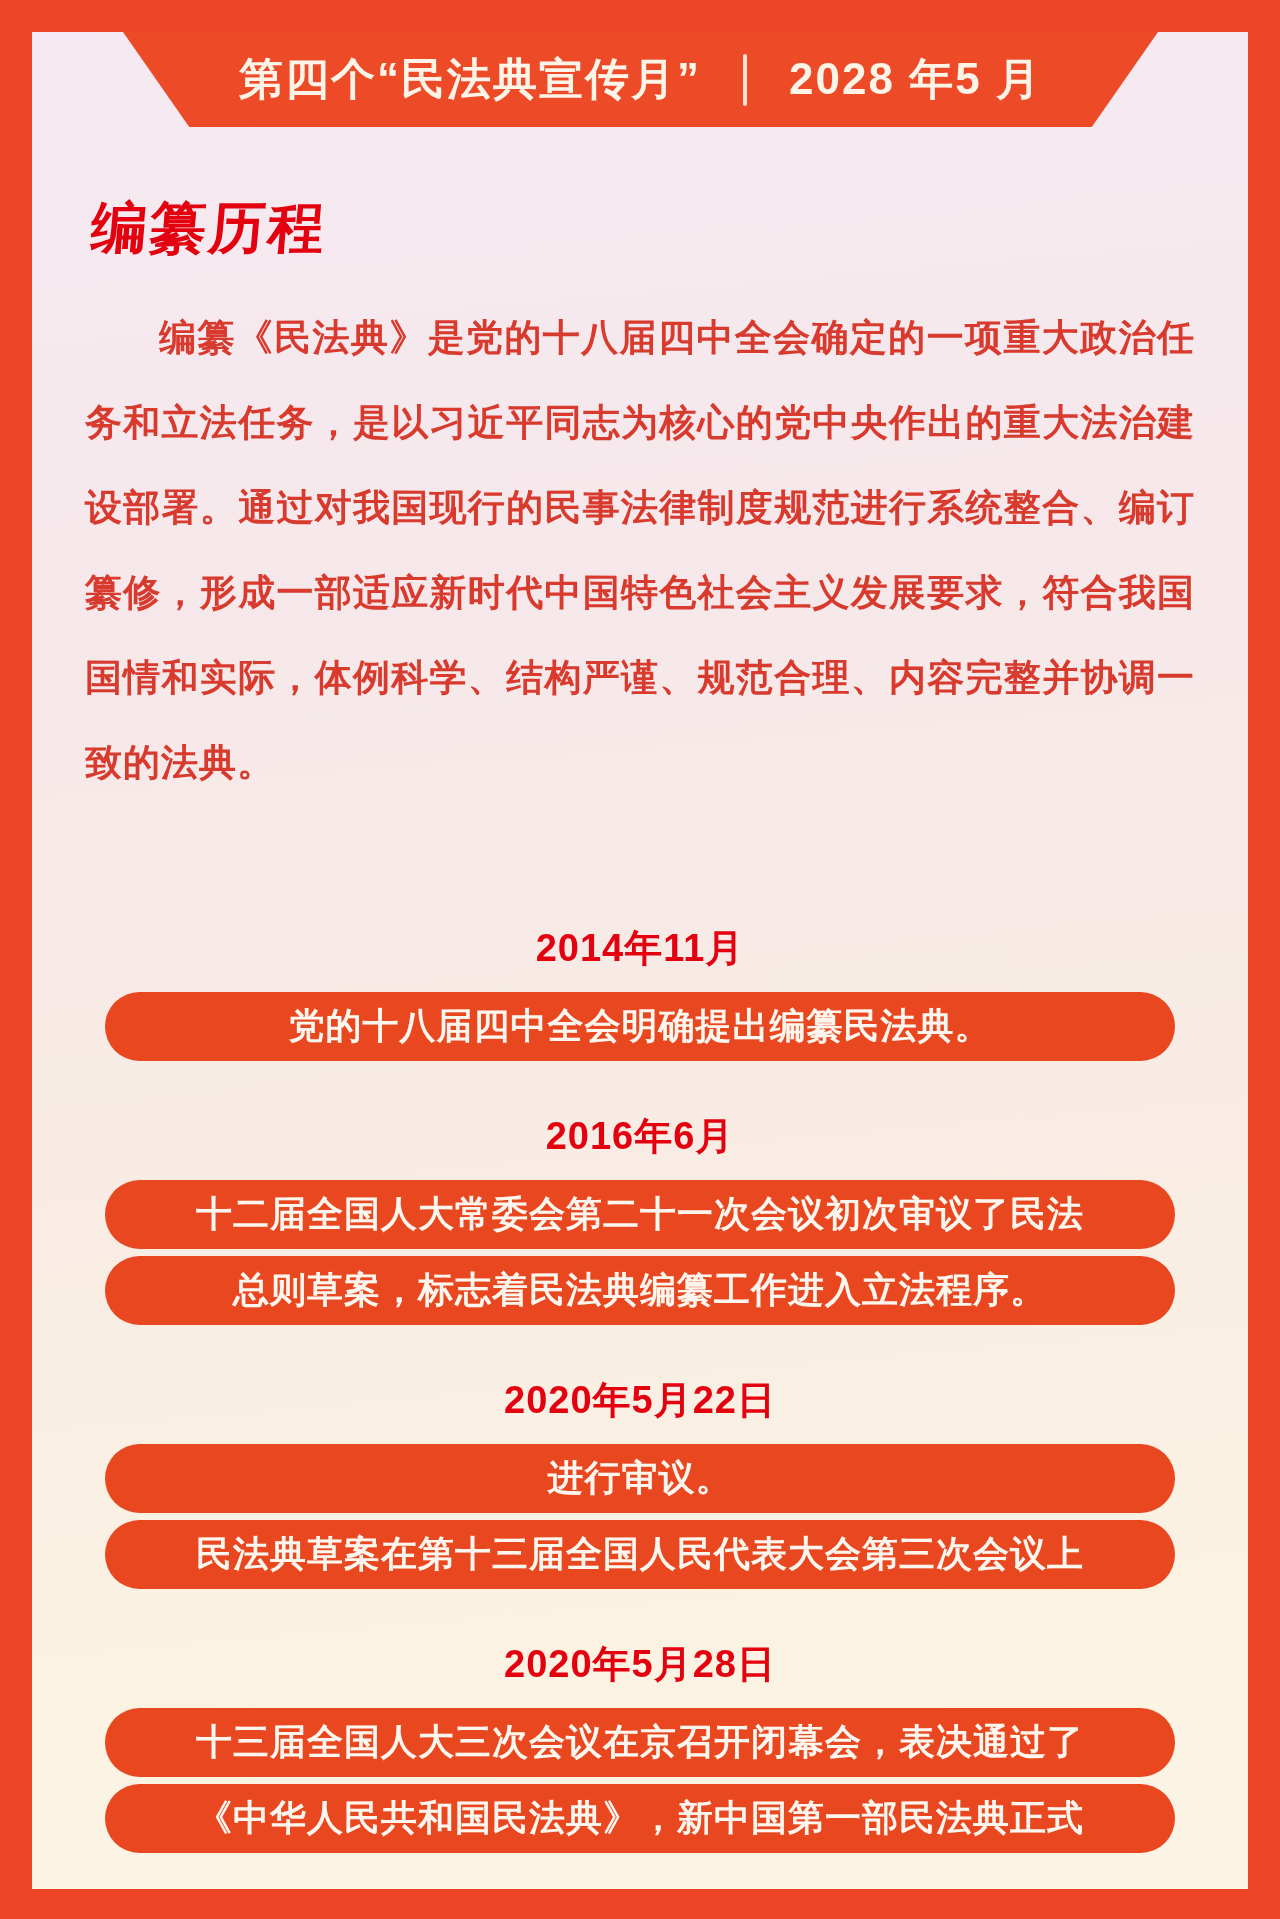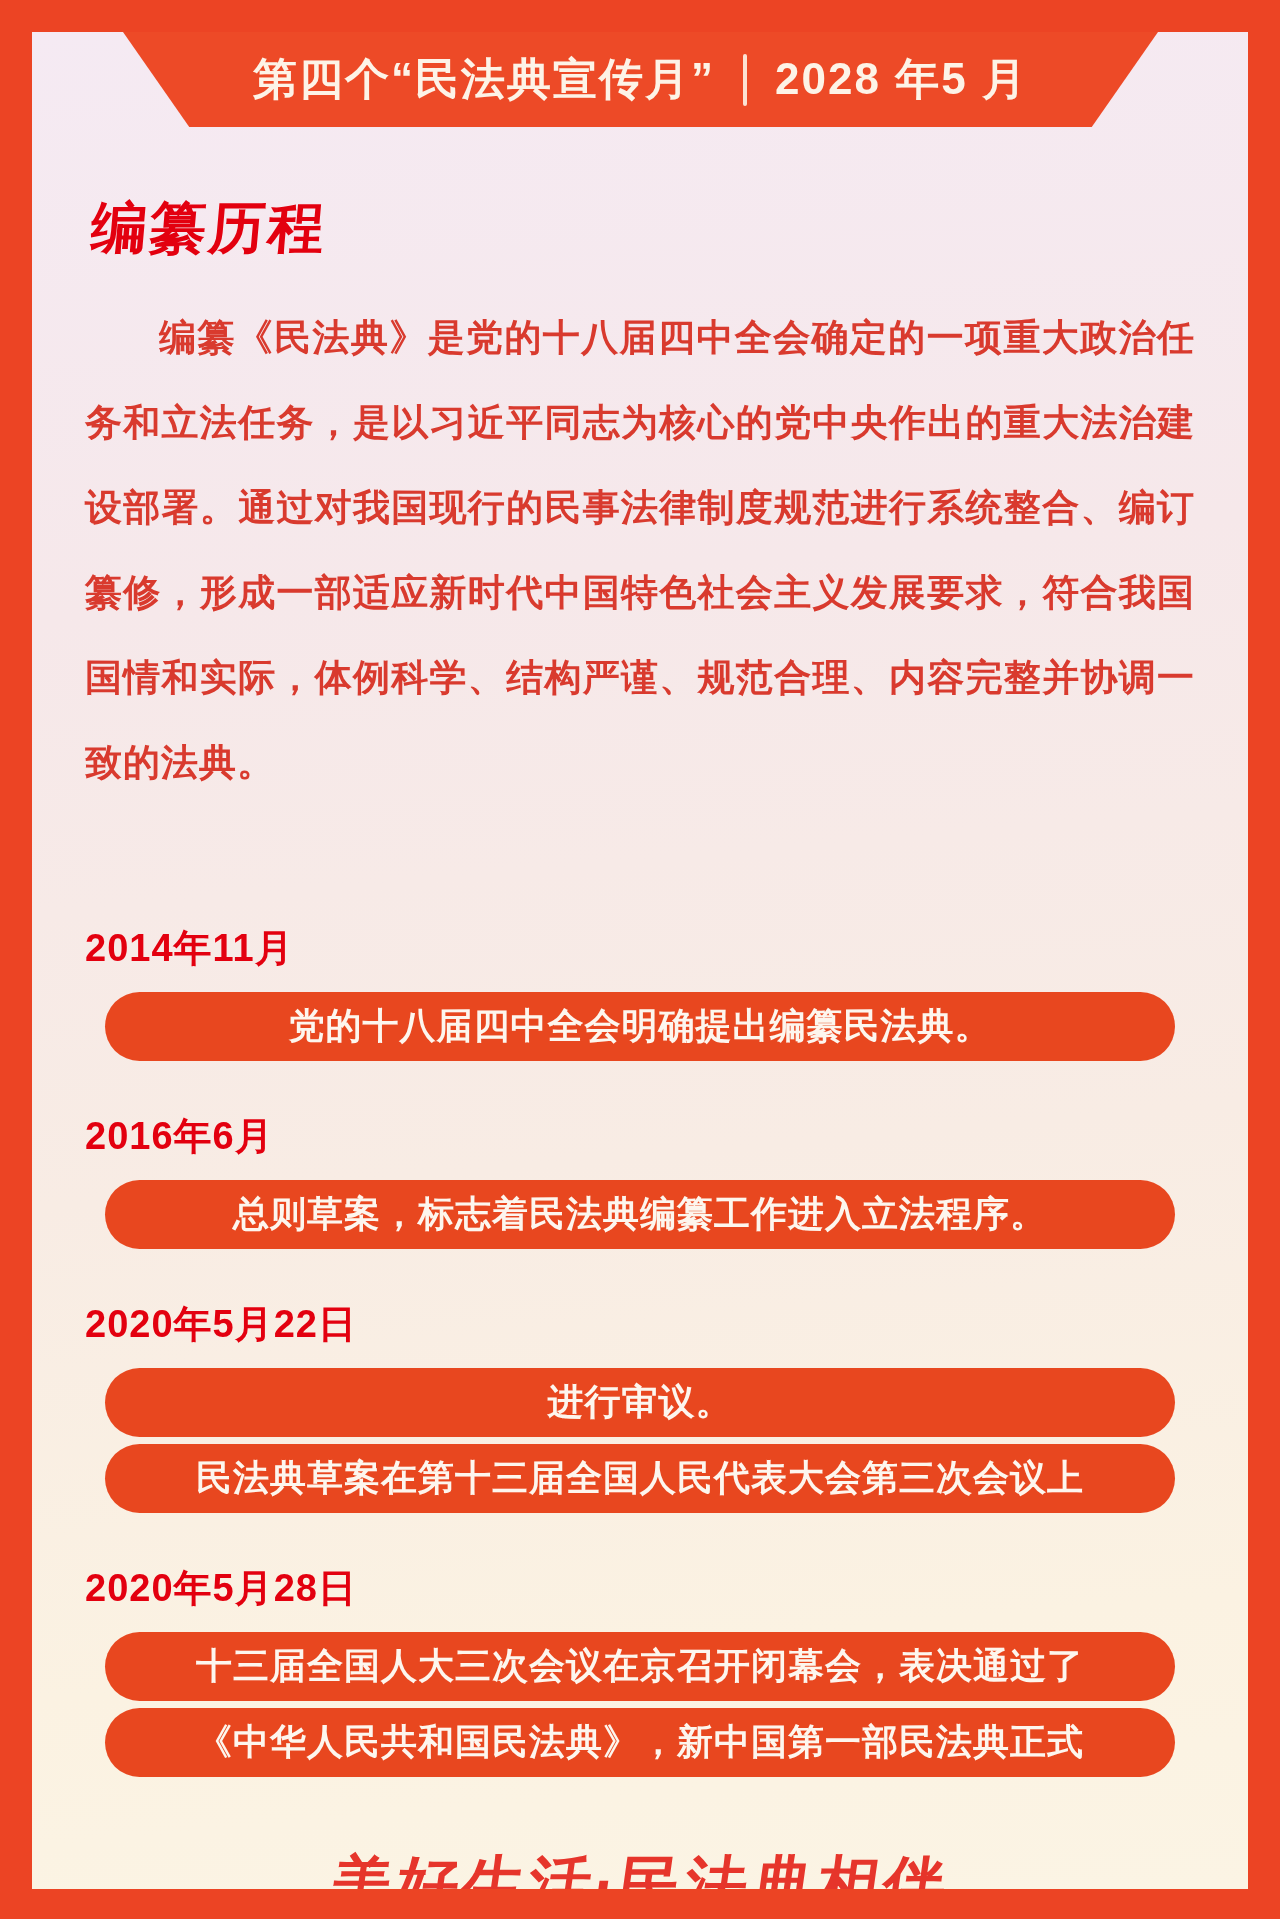--- a/index.html
+++ b/index.html
@@ -23,21 +23,21 @@
     background:linear-gradient(175deg,#F5EAF3 0%,#F6E8EA 30%,#F8ECE4 60%,#FBF2E2 85%,#FBF4E4 100%);
     overflow:hidden;
     position:relative;
   }
   .banner{
     width:1035px;height:95px;
     margin-left:91px;
     background:var(--banner-bg);
     clip-path:polygon(0 0,100% 0,93.6% 100%,6.4% 100%);
     display:flex;align-items:center;justify-content:center;
-    gap:28px;
+    gap:42px;
     color:var(--banner-text);
     font-size:44px;font-weight:700;
     letter-spacing:2px;
   }
   .banner-divider{
     width:4px;height:52px;
     background:var(--banner-text);
     opacity:.9;
     border-radius:2px;
   }
@@ -55,21 +55,21 @@
     font-size:37px;line-height:85px;
     color:var(--paragraph-red);
     font-weight:700;
     text-align:justify;
     text-indent:2em;
     letter-spacing:1px;
   }
   .timeline{margin-top:118px;}
   .timeline-item{margin-bottom:50px;}
   .timeline-date{
-    text-align:left;
+    text-align:center;
     font-size:38px;font-weight:800;
     color:var(--date-red);
     margin-bottom:18px;
     letter-spacing:1px;
   }
   .pill{
     width:1070px;height:69px;
     margin:0 auto 7px auto;
     background:var(--pill-bg);
     border-radius:36px;
@@ -106,20 +106,21 @@
 
     <div class="timeline">
 
       <div class="timeline-item">
         <div class="timeline-date">2014年11月</div>
         <div class="pill">党的十八届四中全会明确提出编纂民法典。</div>
       </div>
 
       <div class="timeline-item">
         <div class="timeline-date">2016年6月</div>
+        <div class="pill">十二届全国人大常委会第二十一次会议初次审议了民法</div>
         <div class="pill">总则草案，标志着民法典编纂工作进入立法程序。</div>
       </div>
 
       <div class="timeline-item">
         <div class="timeline-date">2020年5月22日</div>
         <div class="pill">进行审议。</div>
         <div class="pill">民法典草案在第十三届全国人民代表大会第三次会议上</div>
       </div>
 
       <div class="timeline-item">

